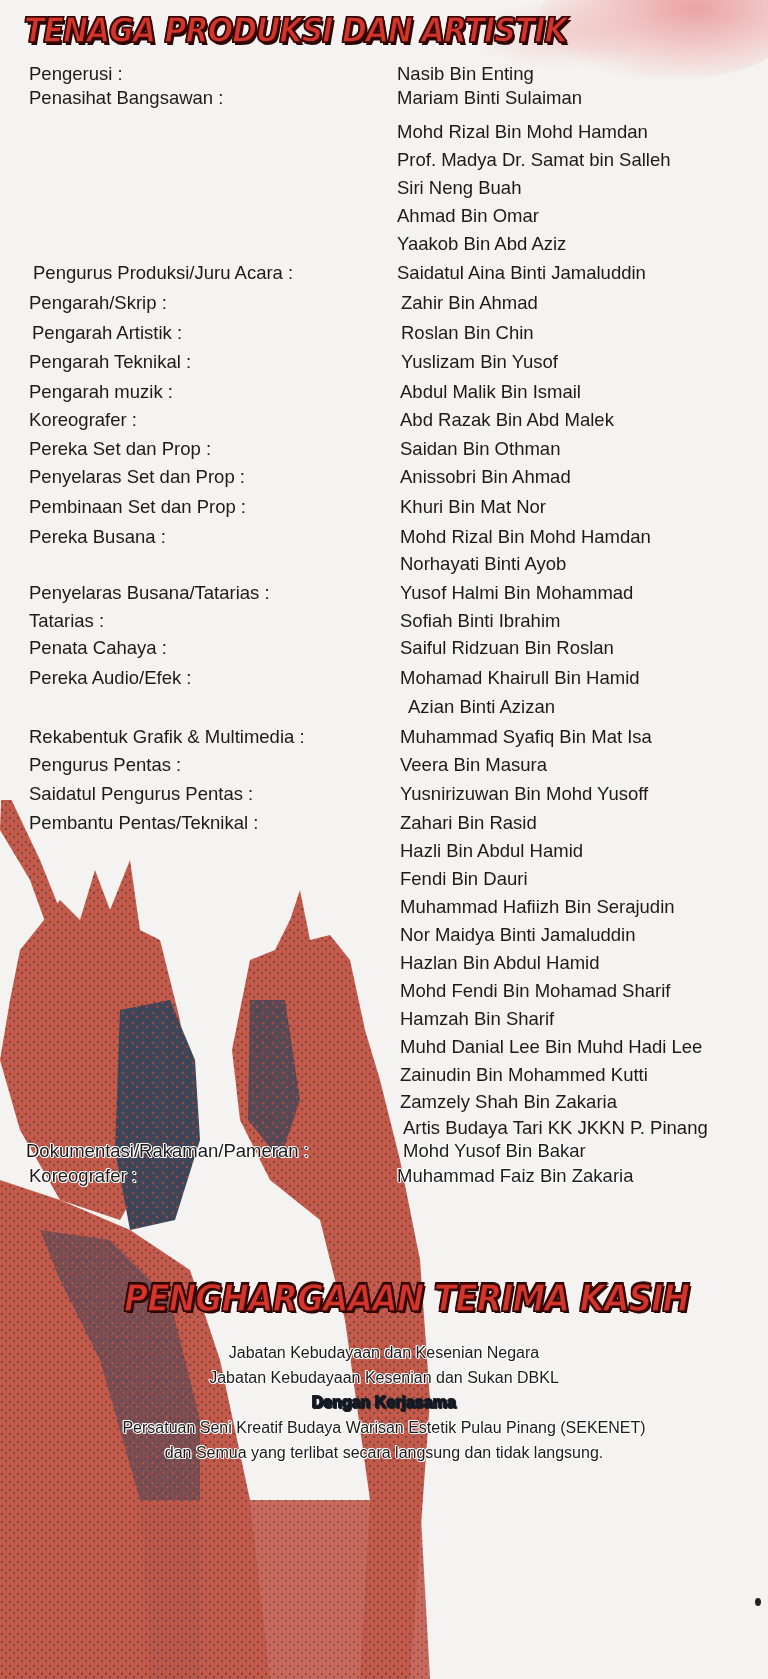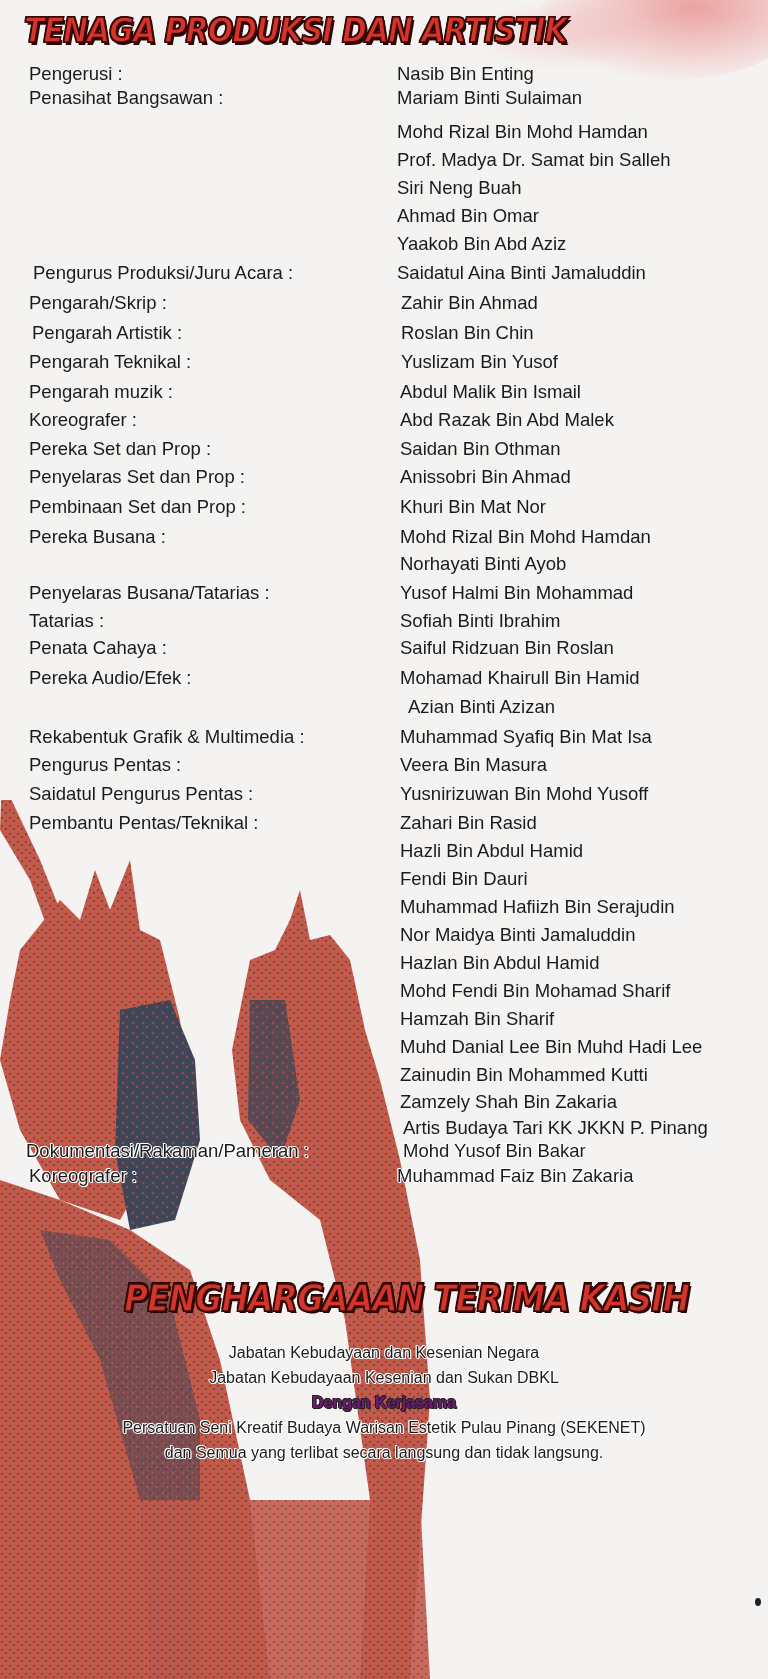--- a/index.html
+++ b/index.html
@@ -32,21 +32,21 @@
 
   .credits { position: absolute; left: 0; top: 0; width: 768px; }
   .row { position: absolute; left: 0; width: 768px; font-size: 18.5px; line-height: 22px; }
   .role { position: absolute; left: 29px; white-space: nowrap; }
   .name { position: absolute; left: 397px; white-space: nowrap; }
 
   .thanks { position: absolute; left: 0; width: 768px; text-align: center; font-size: 16px; line-height: 20px; }
   .thanks .line { display: block; height: 25px; white-space: nowrap; }
   .outlined { text-shadow: 1px 0 0 #fff, -1px 0 0 #fff, 0 1px 0 #fff, 0 -1px 0 #fff, 1px 1px 0 #fff, -1px -1px 0 #fff; }
   .hl {
-    color: #701a75; font-weight: bold;
+    color: #0f172a; font-weight: bold;
     text-shadow: 1px 0 0 #222, -1px 0 0 #222, 0 1px 0 #222, 0 -1px 0 #222, 1px 1px 0 #222, -1px -1px 0 #222;
   }
   .page-dot { position: absolute; left: 755px; top: 1598px; width: 6px; height: 8px; border-radius: 50%; background: #222; }
 </style>
 </head>
 <body>
 
 <div class="bg-splash"></div>
 <div class="bg-splash2"></div>
 

